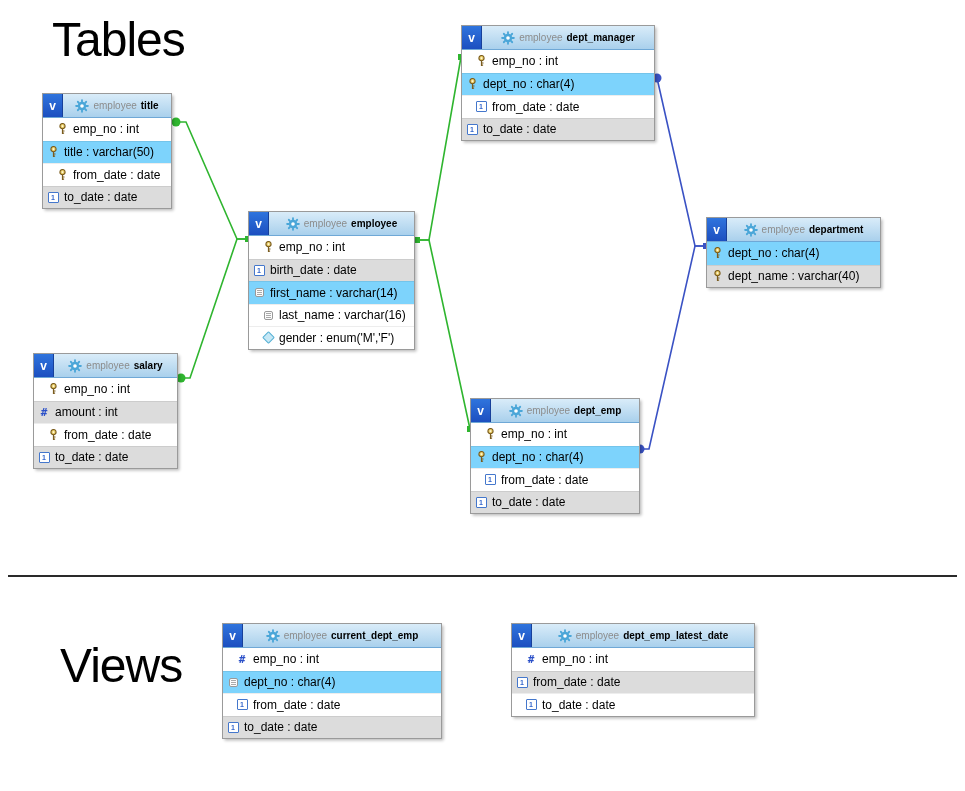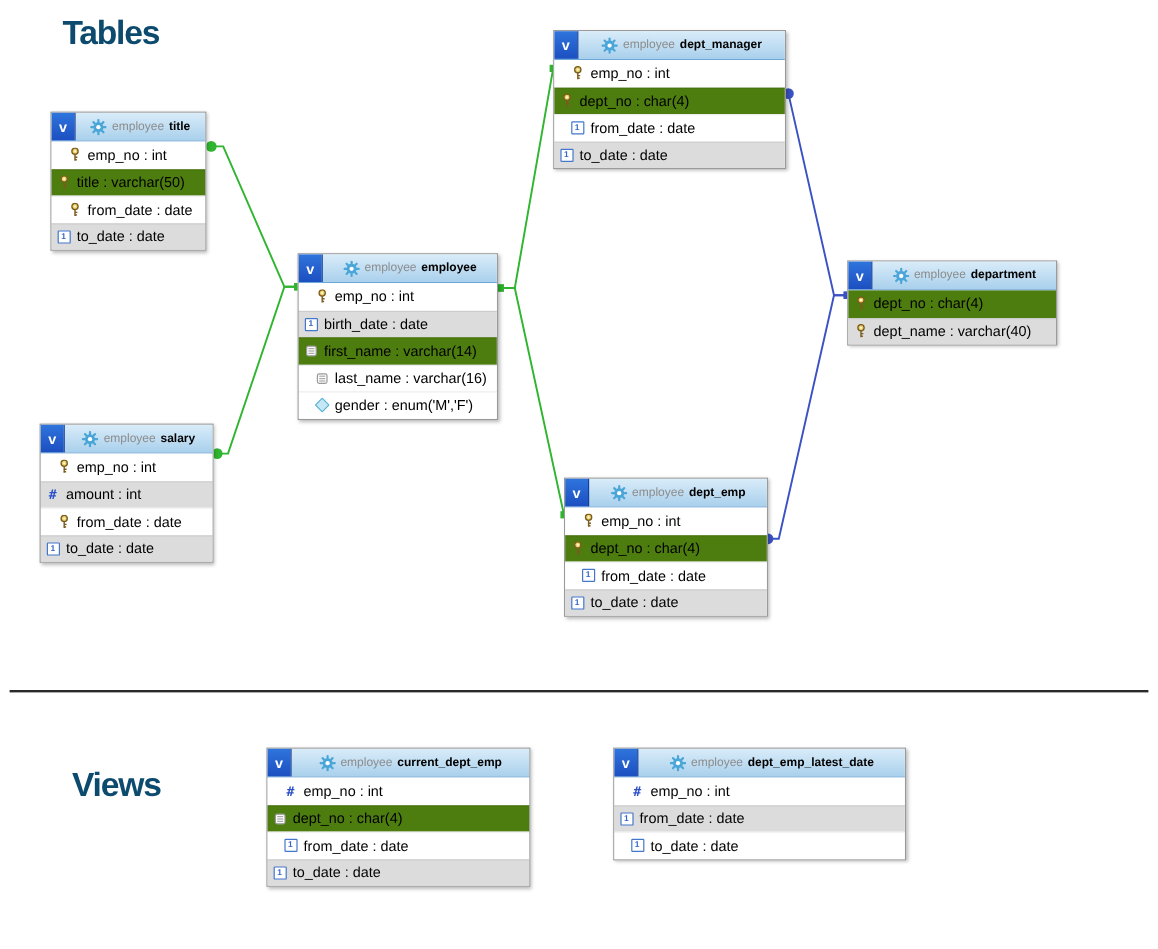--- a/index.html
+++ b/index.html
@@ -1,18 +1,18 @@
 <!DOCTYPE html>
 <html><head>
 <meta charset="utf-8">
 <style>
   html,body{margin:0;padding:0;background:#ffffff;font-family:"Liberation Sans",sans-serif;}
   #stage{position:relative;width:965px;height:791px;background:#ffffff;overflow:hidden;}
 
-  .section-heading{position:absolute;font-size:28px;font-weight:700;letter-spacing:-1px;color:#0c4a6e;}
+  .section-heading{position:absolute;font-size:48px;font-weight:400;letter-spacing:-1px;color:#000000;}
   #heading-tables{left:52px;top:12px;}
   #heading-views{left:60px;top:638px;}
 
   #divider{position:absolute;left:8px;top:575px;width:949px;height:2px;background:#2a2a2a;}
 
   #wires{position:absolute;left:0;top:0;width:965px;height:791px;pointer-events:none;}
 
   .db-table{position:absolute;box-sizing:border-box;border:1px solid #9a9a9a;background:#ffffff;
     box-shadow:1.5px 1.5px 3px rgba(0,0,0,.28);cursor:default;}
   .tbl-header{display:flex;align-items:stretch;height:23px;
@@ -23,21 +23,21 @@
   .hdr-label{flex:1;display:flex;align-items:center;justify-content:center;gap:4px;
     font-size:10px;white-space:nowrap;overflow:hidden;text-align:center;}
   .schema-name{color:#8c8c8c;}
   .table-name{color:#000;font-weight:700;}
   .gear{flex:0 0 auto;display:flex;align-items:center;}
 
   .tbl-row{display:flex;align-items:center;height:22.5px;box-sizing:border-box;
     padding:0 5px 0 4px;gap:5px;font-size:12px;color:#000;white-space:nowrap;}
   .tbl-row + .tbl-row{border-top:1px solid rgba(0,0,0,0.07);}
   .bg-white{background:#ffffff;padding-left:13px;}
-  .bg-pink{background:#4d7c0f;}
+  .bg-pink{background:#7dd3fc;}
   .bg-gray{background:#dcdcdc;}
 
   .cicon{flex:0 0 auto;display:flex;align-items:center;justify-content:center;width:12px;height:12px;}
   .icon-date{width:9px;height:9px;border:1px solid #4477cc;border-radius:1px;background:#fff;
     color:#3366cc;font-size:7px;font-weight:700;line-height:9px;text-align:center;}
   .icon-text{width:9px;height:9px;border:1px solid #999;border-radius:2px;background:#fcfcfc;
     display:flex;flex-direction:column;justify-content:center;gap:1px;padding:0 1px;box-sizing:border-box;}
   .icon-text i{display:block;height:1px;background:#aaa;}
   .icon-enum{width:7px;height:7px;transform:rotate(45deg);border:1px solid #56b0d4;background:#c6e8f6;border-radius:1px;}
   .icon-num{color:#2b50c8;font-weight:700;font-size:11px;font-family:"DejaVu Sans Mono",monospace;}

